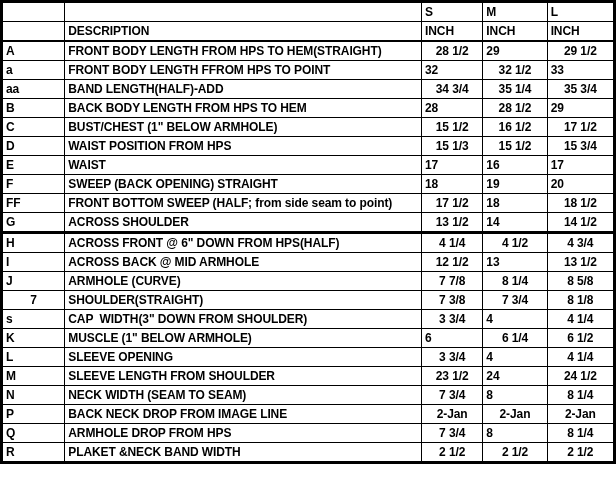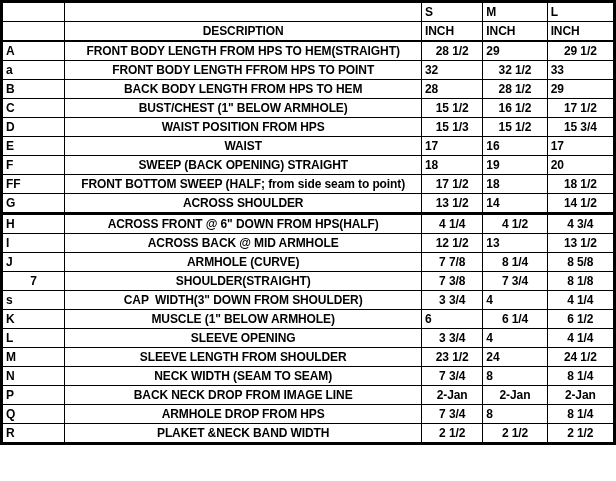--- a/index.html
+++ b/index.html
@@ -26,21 +26,21 @@
   table.spec td {
     border: 1px solid #000000;
     height: 18px;
     line-height: 18px;
     padding: 0 3px;
     white-space: pre;
     overflow: hidden;
     letter-spacing: -0.1px;
   }
   td.code-cell { border-right: 2px solid #000000; }
-  td.desc-cell { border-right: 2px solid #000000; text-align: center; }
+  td.desc-cell { border-right: 2px solid #000000; }
   tr.unit-row td { border-bottom: 2px solid #000000; }
   tr.thick td { border-bottom: 3px solid #000000; }
   .al-l { text-align: left; }
   .al-r { text-align: center; }
 </style>
 </head>
 <body>
 
 <table class="spec">
   <colgroup>
@@ -75,20 +75,27 @@
         <td class="val-cell al-r">29 1/2</td>
       </tr>
       <tr>
         <td class="code-cell al-l">a</td>
         <td class="desc-cell al-l">FRONT BODY LENGTH FFROM HPS TO POINT</td>
         <td class="val-cell al-l">32</td>
         <td class="val-cell al-r">32 1/2</td>
         <td class="val-cell al-l">33</td>
       </tr>
       <tr>
+        <td class="code-cell al-l">aa</td>
+        <td class="desc-cell al-l">BAND LENGTH(HALF)-ADD</td>
+        <td class="val-cell al-r">34 3/4</td>
+        <td class="val-cell al-r">35 1/4</td>
+        <td class="val-cell al-r">35 3/4</td>
+      </tr>
+      <tr>
         <td class="code-cell al-l">B</td>
         <td class="desc-cell al-l">BACK BODY LENGTH FROM HPS TO HEM</td>
         <td class="val-cell al-l">28</td>
         <td class="val-cell al-r">28 1/2</td>
         <td class="val-cell al-l">29</td>
       </tr>
       <tr>
         <td class="code-cell al-l">C</td>
         <td class="desc-cell al-l">BUST/CHEST (1" BELOW ARMHOLE)</td>
         <td class="val-cell al-r">15 1/2</td>

